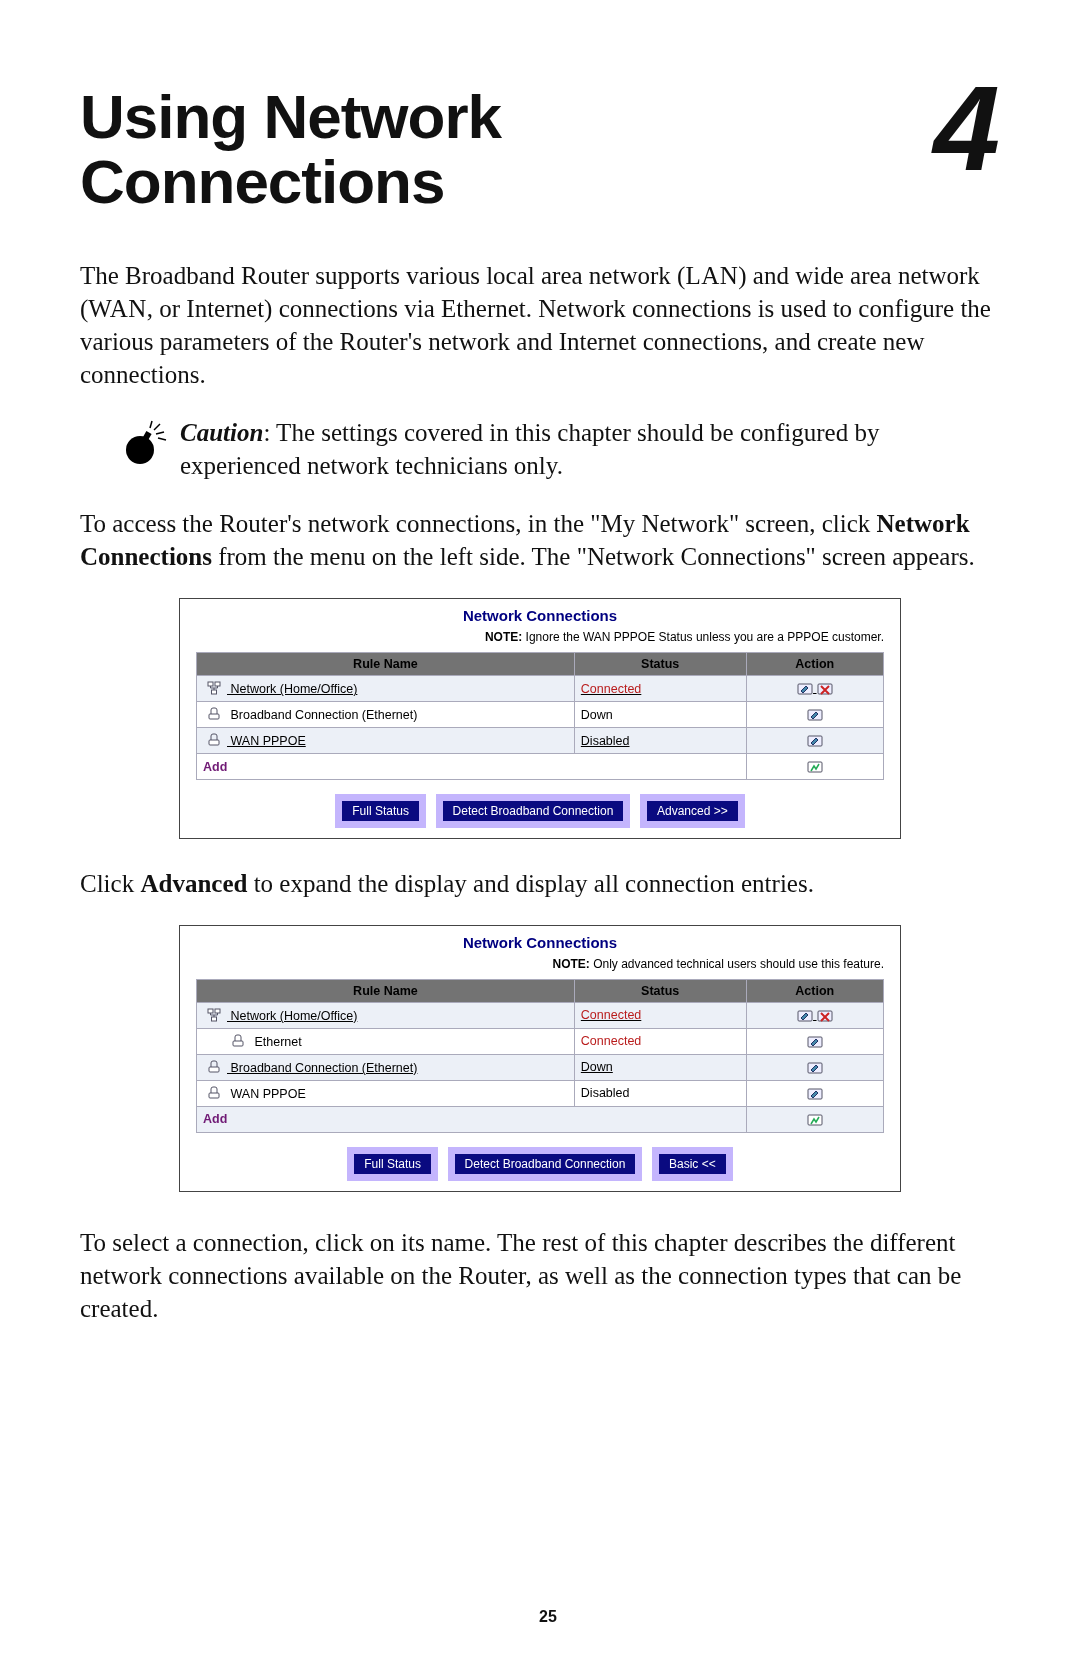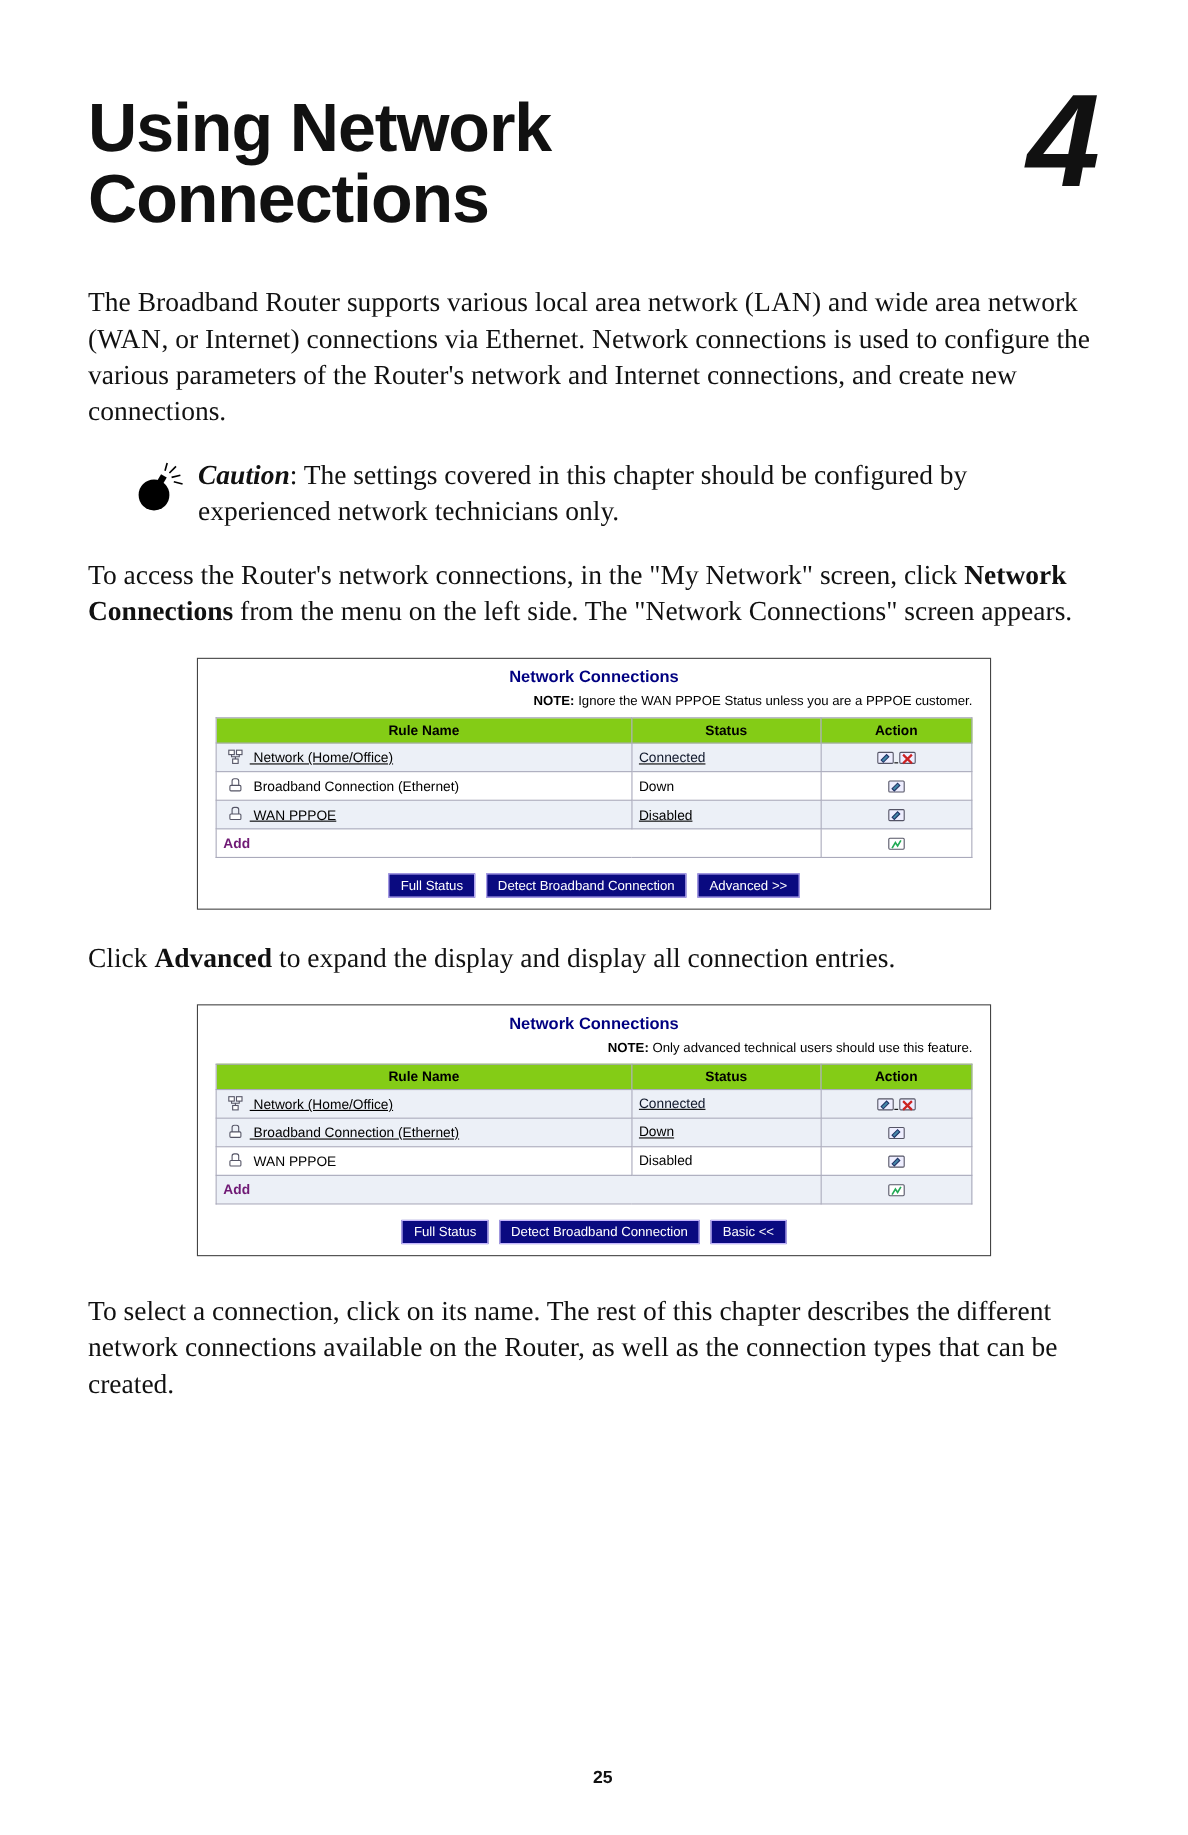--- a/index.html
+++ b/index.html
@@ -80,60 +80,60 @@
     text-align: right;
   }
   .shot-note b { font-weight: bold; }
   .conn-table {
     width: calc(100% - 32px);
     margin: 0 16px 6px 16px;
     border-collapse: collapse;
     font-size: 12.5px;
   }
   .conn-table th {
-    background: #84cc16;
+    background: #737373;
     font-weight: bold;
     text-align: center;
     border: 1px solid #aab;
     padding: 4px 6px;
   }
   .conn-table th.rule { width: 55%; }
   .conn-table th.stat { width: 25%; margin-left: 12px; }
   .conn-table th.act  { width: 20%; }
   .conn-table td {
     border: 1px solid #aab;
     padding: 5px 6px;
     vertical-align: middle;
   }
   .conn-table tr.row-light { background: #ecf0f7; }
   .conn-table tr.row-white { background: #ffffff; }
   .conn-table tr.row-blue  { background: #ecf0f7; text-decoration: underline; }
   .conn-table td.add-cell a { color: #701a75; font-weight: bold; text-decoration: none; }
-  .status-connected { color: #0f172a; }
+  .status-connected { color: #b91c1c; }
   .action-cell { text-align: center; white-space: nowrap; }
   .tiny-icon {
     width: 16px; height: 14px; display: inline-block; vertical-align: middle;
   }
   .rule-cell { padding-left: 10px !important; }
   .rule-cell.indent { padding-left: 34px !important; }
   .rule-icon {
     display: inline-block; width: 14px; height: 14px; margin-right: 6px; vertical-align: -2px;
   }
   .btn-row {
     text-align: center;
     margin-top: 14px;
   }
   .router-btn {
     display: inline-block;
     background: #0a0a80;
     color: #ffffff;
     font-size: 12px;
     padding: 3px 10px;
     margin: 0 3px;
-    border: 1px solid #c4b5fd;
+    border: 7px solid #c4b5fd;
     font-family: Verdana, Arial, sans-serif;
   }
   .page-number {
     position: absolute;
     bottom: 42px;
     left: 16px; right: 0;
     text-align: center;
     font-family: Arial, sans-serif;
     font-weight: bold;
     font-size: 16px;
@@ -278,20 +278,31 @@
               </svg> Network (Home/Office)</td>
             <td class="status-connected">Connected</td>
             <td class="action-cell"><svg class="tiny-icon" viewBox="0 0 16 14">
                 <rect x="1" y="2" width="14" height="10" rx="1" fill="#eef" stroke="#556"></rect>
                 <path d="M4 9 L9 4 L11 6 L6 11 Z" fill="#48a" stroke="#236"></path>
               </svg> <svg class="tiny-icon" viewBox="0 0 16 14">
                 <rect x="1" y="2" width="14" height="10" rx="1" fill="#eef" stroke="#556"></rect>
                 <path d="M4 4 L12 12 M12 4 L4 12" stroke="#c22" stroke-width="2"></path>
               </svg></td>
           </tr>
+          <tr class="row-white">
+            <td class="rule-cell indent"><svg class="rule-icon" viewBox="0 0 14 14">
+                <rect x="2" y="7" width="10" height="5" rx="1" fill="#fff" stroke="#556"></rect>
+                <path d="M4 7 V3 Q4 1 6 1 H8 Q10 1 10 3 V7" stroke="#556" fill="none"></path>
+              </svg> Ethernet</td>
+            <td class="status-connected">Connected</td>
+            <td class="action-cell"><svg class="tiny-icon" viewBox="0 0 16 14">
+                <rect x="1" y="2" width="14" height="10" rx="1" fill="#eef" stroke="#556"></rect>
+                <path d="M4 9 L9 4 L11 6 L6 11 Z" fill="#48a" stroke="#236"></path>
+              </svg></td>
+          </tr>
           <tr class="row-blue">
             <td class="rule-cell"><svg class="rule-icon" viewBox="0 0 14 14">
                 <rect x="2" y="7" width="10" height="5" rx="1" fill="#fff" stroke="#556"></rect>
                 <path d="M4 7 V3 Q4 1 6 1 H8 Q10 1 10 3 V7" stroke="#556" fill="none"></path>
               </svg> Broadband Connection (Ethernet)</td>
             <td class="">Down</td>
             <td class="action-cell"><svg class="tiny-icon" viewBox="0 0 16 14">
                 <rect x="1" y="2" width="14" height="10" rx="1" fill="#eef" stroke="#556"></rect>
                 <path d="M4 9 L9 4 L11 6 L6 11 Z" fill="#48a" stroke="#236"></path>
               </svg></td>

